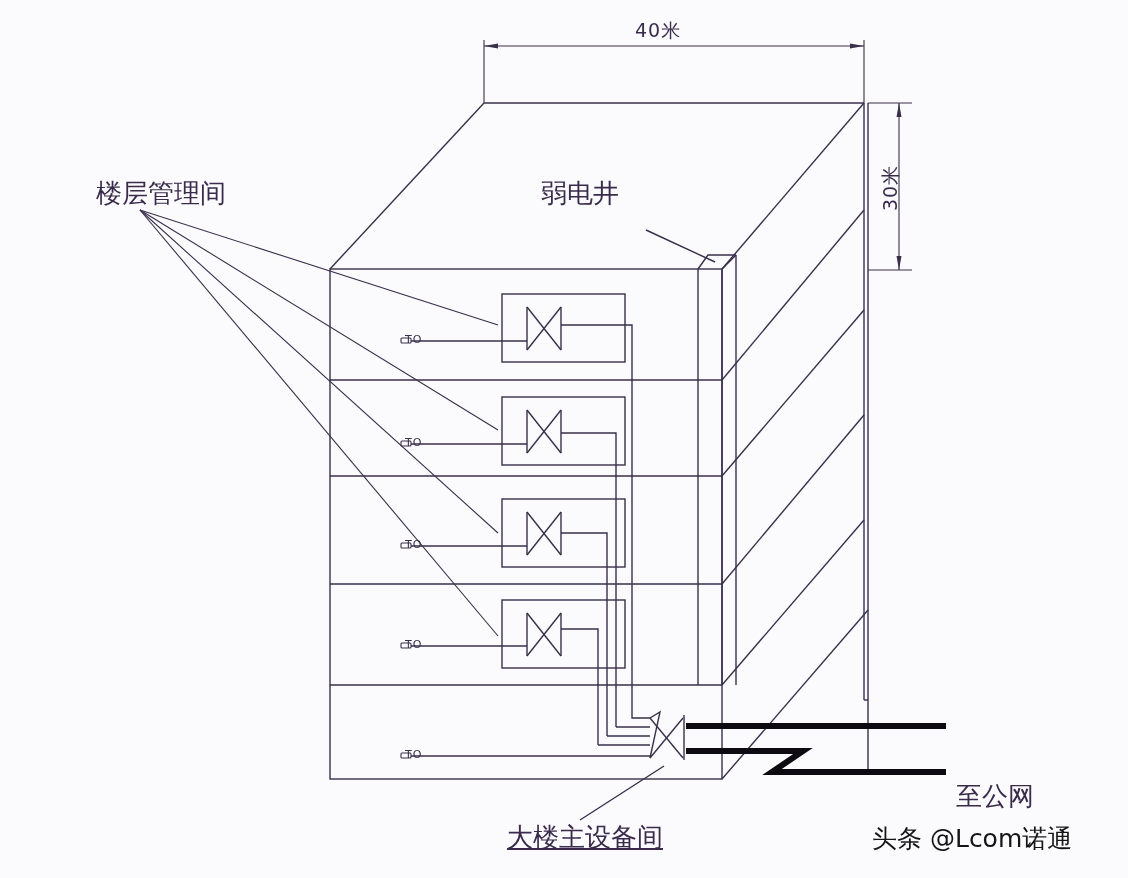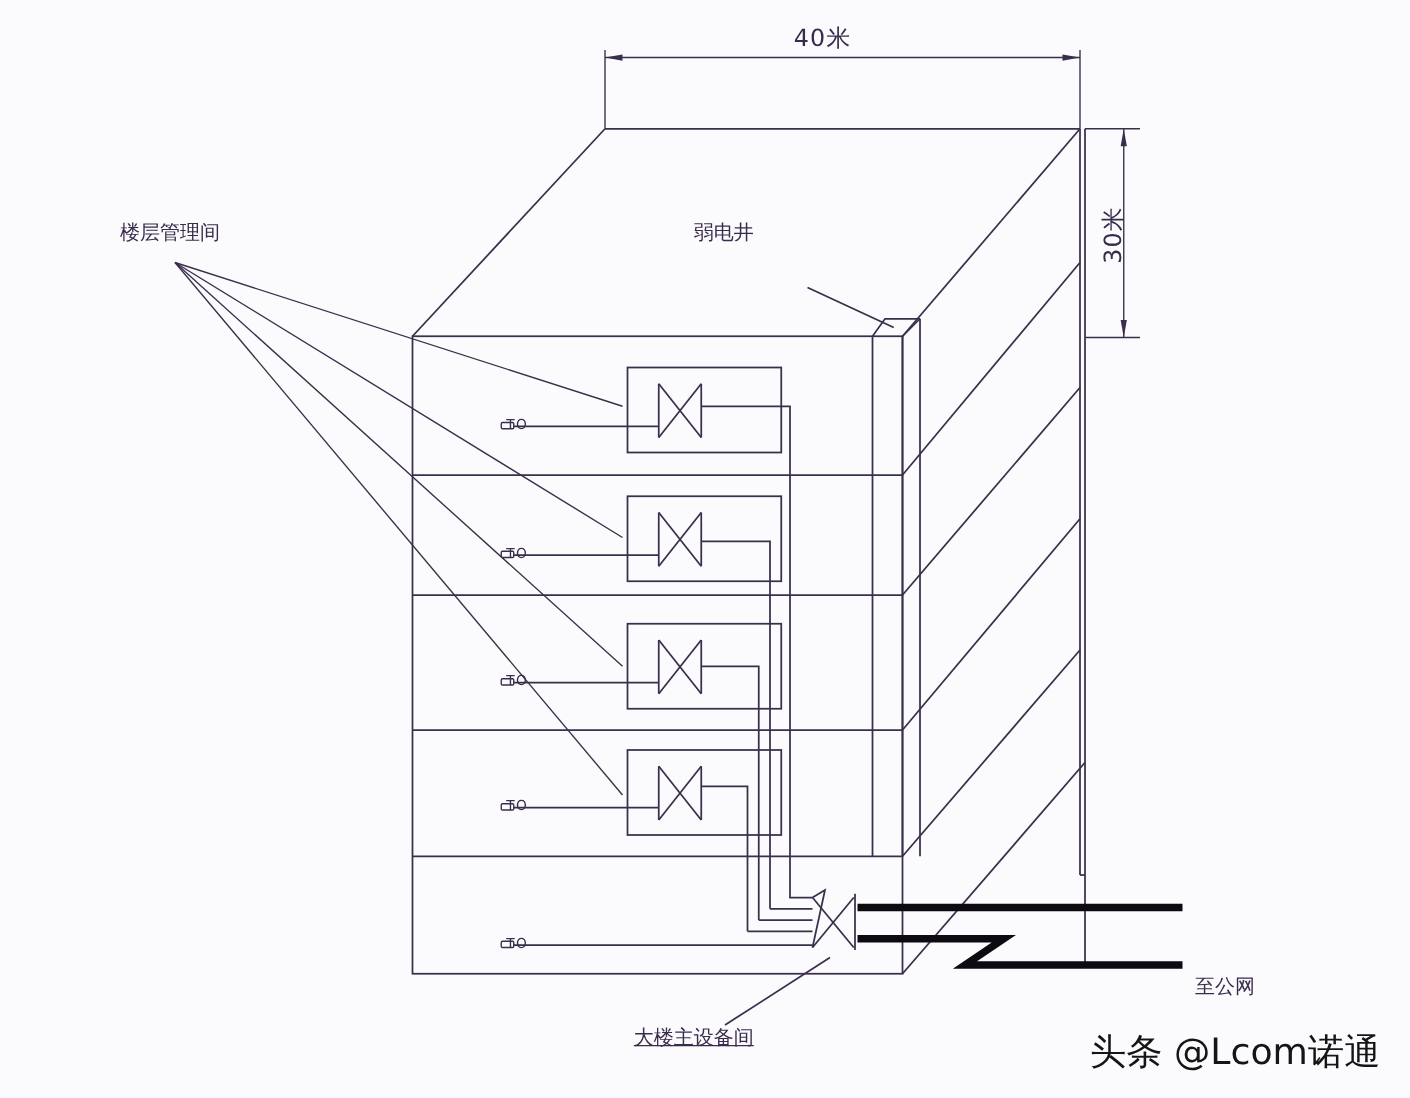--- a/index.html
+++ b/index.html
@@ -2,24 +2,24 @@
 <html><head>
   <meta charset="utf-8">
   <style>
     html, body { margin: 0; padding: 0; background: #fbfbfd; }
     body { width: 1128px; height: 878px; overflow: hidden; position: relative; }
     #canvas { position: absolute; left: 0; top: 0; width: 1128px; height: 878px; }
     .ln { stroke: #3a2f4a; stroke-width: 1.4; fill: none; }
     .thin { stroke: #3a2f4a; stroke-width: 1.1; fill: none; }
     .thick { stroke: #0e0a12; stroke-width: 6; fill: none; stroke-linejoin: miter; }
     .lbl { position: absolute; font-family: "DejaVu Sans", sans-serif; color: #3a2b4c; white-space: nowrap; }
-    .lbl-big { font-size: 16px; }
+    .lbl-big { font-size: 26px; }
     .lbl-dim { font-size: 19px; letter-spacing: 1px; }
     .to { position: absolute; font-family: "DejaVu Sans", sans-serif; font-size: 11px; color: #3a2f4a; letter-spacing: 1px; margin-left: 32px; }
-    .wm { position: absolute; font-family: "DejaVu Sans", sans-serif; font-size: 29px; color: #151515; }
+    .wm { position: absolute; font-family: "DejaVu Sans", sans-serif; font-size: 25px; color: #151515; }
     .vert { transform: rotate(-90deg); transform-origin: center center; }
   </style>
 </head>
 <body>
 
 <svg id="canvas" viewBox="0 0 1128 878" xmlns="http://www.w3.org/2000/svg">
 
   <g>
     <line class="thin" x1="484" y1="40" x2="484" y2="103"></line>
     <line class="thin" x1="864" y1="40" x2="864" y2="103"></line>
@@ -139,21 +139,21 @@
     <rect class="thin" x="401" y="441" width="10" height="5" rx="1"></rect>
     <rect class="thin" x="401" y="543" width="10" height="5" rx="1"></rect>
     <rect class="thin" x="401" y="643" width="10" height="5" rx="1"></rect>
     <rect class="thin" x="401" y="753" width="10" height="5" rx="1"></rect>
   </g>
 </svg>
 
 <div class="lbl lbl-dim" style="left:635px; top:18px;">40米</div>
 <div class="lbl lbl-dim vert" style="left:861px; top:175px; width:60px; text-align:center;">30米</div>
 <div class="lbl lbl-big" style="left:96px; top:176px;">楼层管理间</div>
-<div class="lbl lbl-big" style="left:555px; top:176px;">弱电井</div>
+<div class="lbl lbl-big" style="left:541px; top:176px;">弱电井</div>
 <div class="lbl lbl-big" style="left:507px; top:820px;text-decoration:underline;">大楼主设备间</div>
 <div class="lbl lbl-big" style="left:956px; top:779px;">至公网</div>
 
 <div class="to" style="left:373px; top:333px;">TO</div>
 <div class="to" style="left:373px; top:436px;">TO</div>
 <div class="to" style="left:373px; top:538px;">TO</div>
 <div class="to" style="left:373px; top:638px;">TO</div>
 <div class="to" style="left:373px; top:748px;">TO</div>
 
 <div class="wm" style="left:872px; top:822px;">头条 @Lcom诺通</div>

